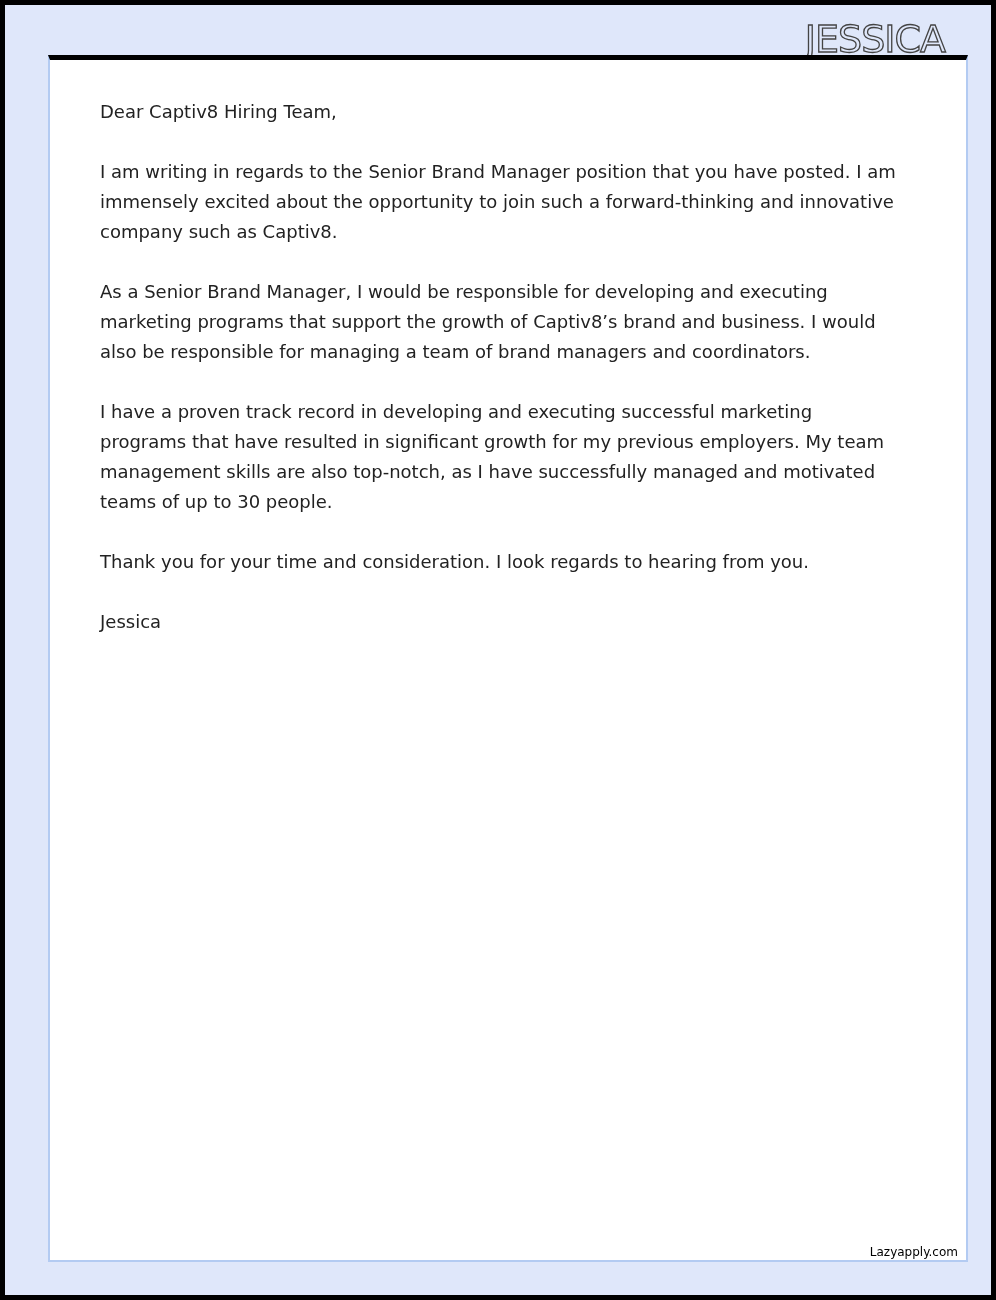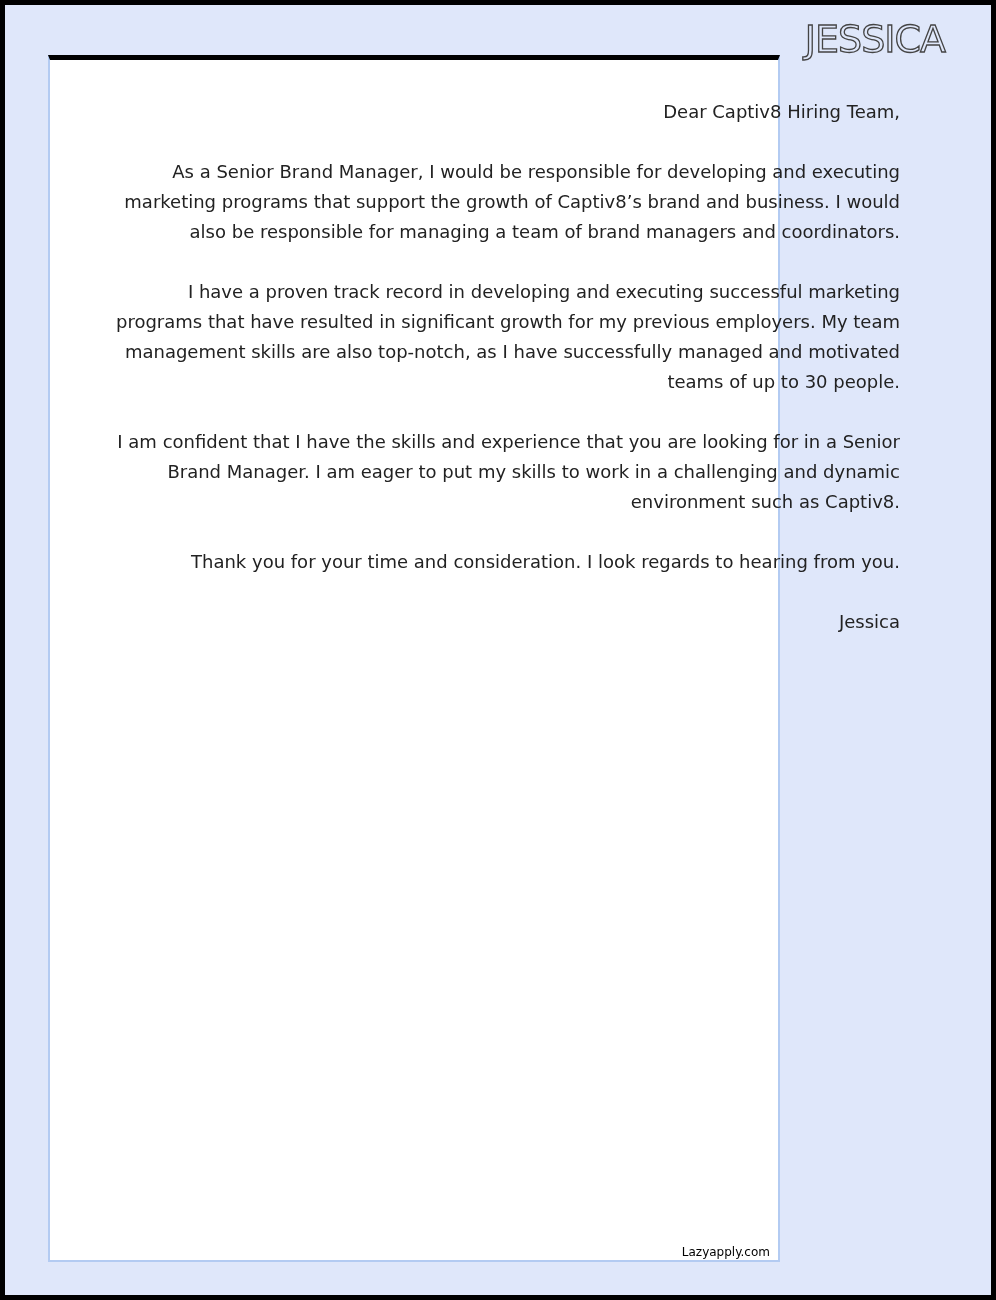--- a/index.html
+++ b/index.html
@@ -19,28 +19,27 @@
       font-family: "DejaVu Sans", sans-serif;
       font-size: 38px;
       letter-spacing: -1px;
       color: #dfe7fa;
       -webkit-text-stroke: 1.3px #444;
       line-height: 44px;
     }
     .page {
       position: absolute;
       left: 43px; top: 50px;
-      width: 732px; height: 1207px;
+      width: 920px; height: 1207px;
       box-sizing: border-box;
       background: #fff;
       border-top: 5px solid #000;
       border-left: 2px solid #b3cbf2;
       border-right: 2px solid #b3cbf2;
       border-bottom: 2px solid #b3cbf2;
-      text-align: right;
     }
     .letter {
       position: absolute;
       left: 50px; top: 37px;
       width: 800px;
       font-size: 18px;
       line-height: 30px;
       color: #222;
     }
     .letter p { margin: 0 0 30px 0; }
@@ -55,20 +54,20 @@
     }
   </style>
 </head>
 <body>
 
 <div class="name-header">JESSICA</div>
 
 <div class="page">
   <div class="letter">
     <p>Dear Captiv8 Hiring Team,</p>
+    <p>I am writing in regards to the Senior Brand Manager position that you have posted. I am immensely excited about the opportunity to join such a forward-thinking and innovative company such as Captiv8.</p>
     <p>As a Senior Brand Manager, I would be responsible for developing and executing marketing programs that support the growth of Captiv8’s brand and business. I would also be responsible for managing a team of brand managers and coordinators.</p>
     <p>I have a proven track record in developing and executing successful marketing programs that have resulted in significant growth for my previous employers. My team management skills are also top-notch, as I have successfully managed and motivated teams of up to 30 people.</p>
-    <p>I am confident that I have the skills and experience that you are looking for in a Senior Brand Manager. I am eager to put my skills to work in a challenging and dynamic environment such as Captiv8.</p>
     <p>Thank you for your time and consideration. I look regards to hearing from you.</p>
     <p class="sig">Jessica</p>
   </div>
   <div class="footer-brand">Lazyapply.com</div>
 </div>
 
 </body></html>

